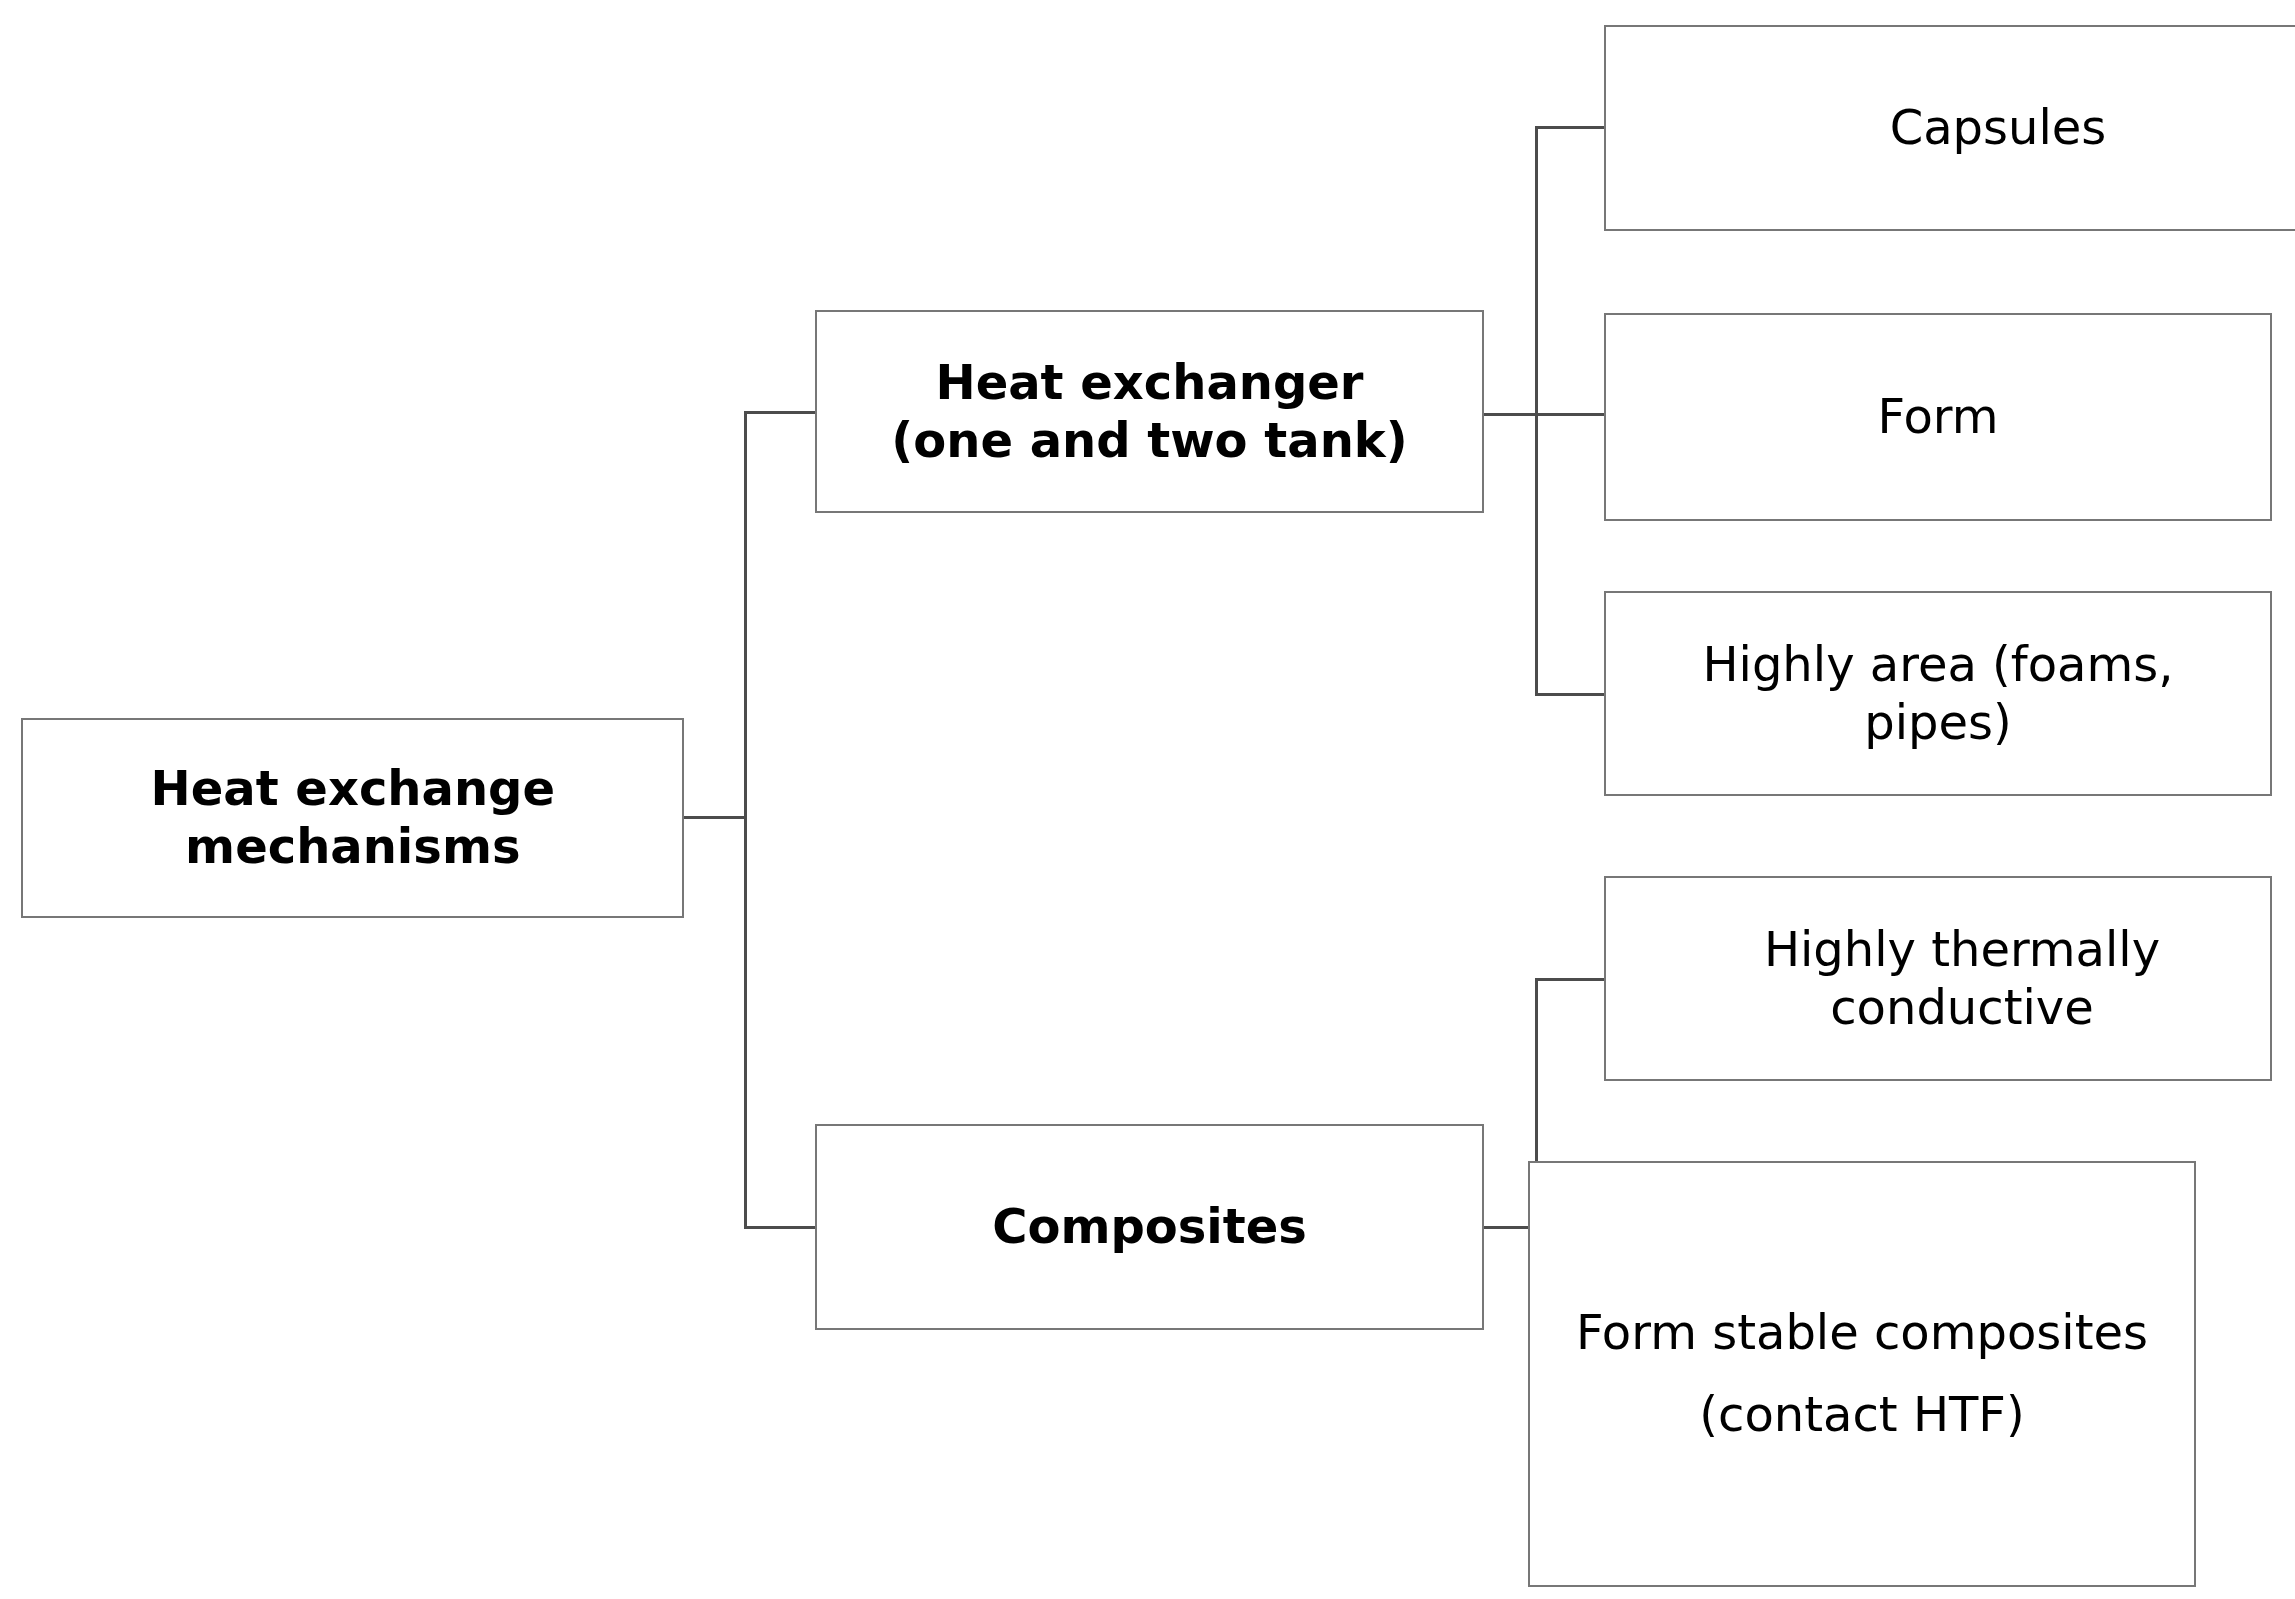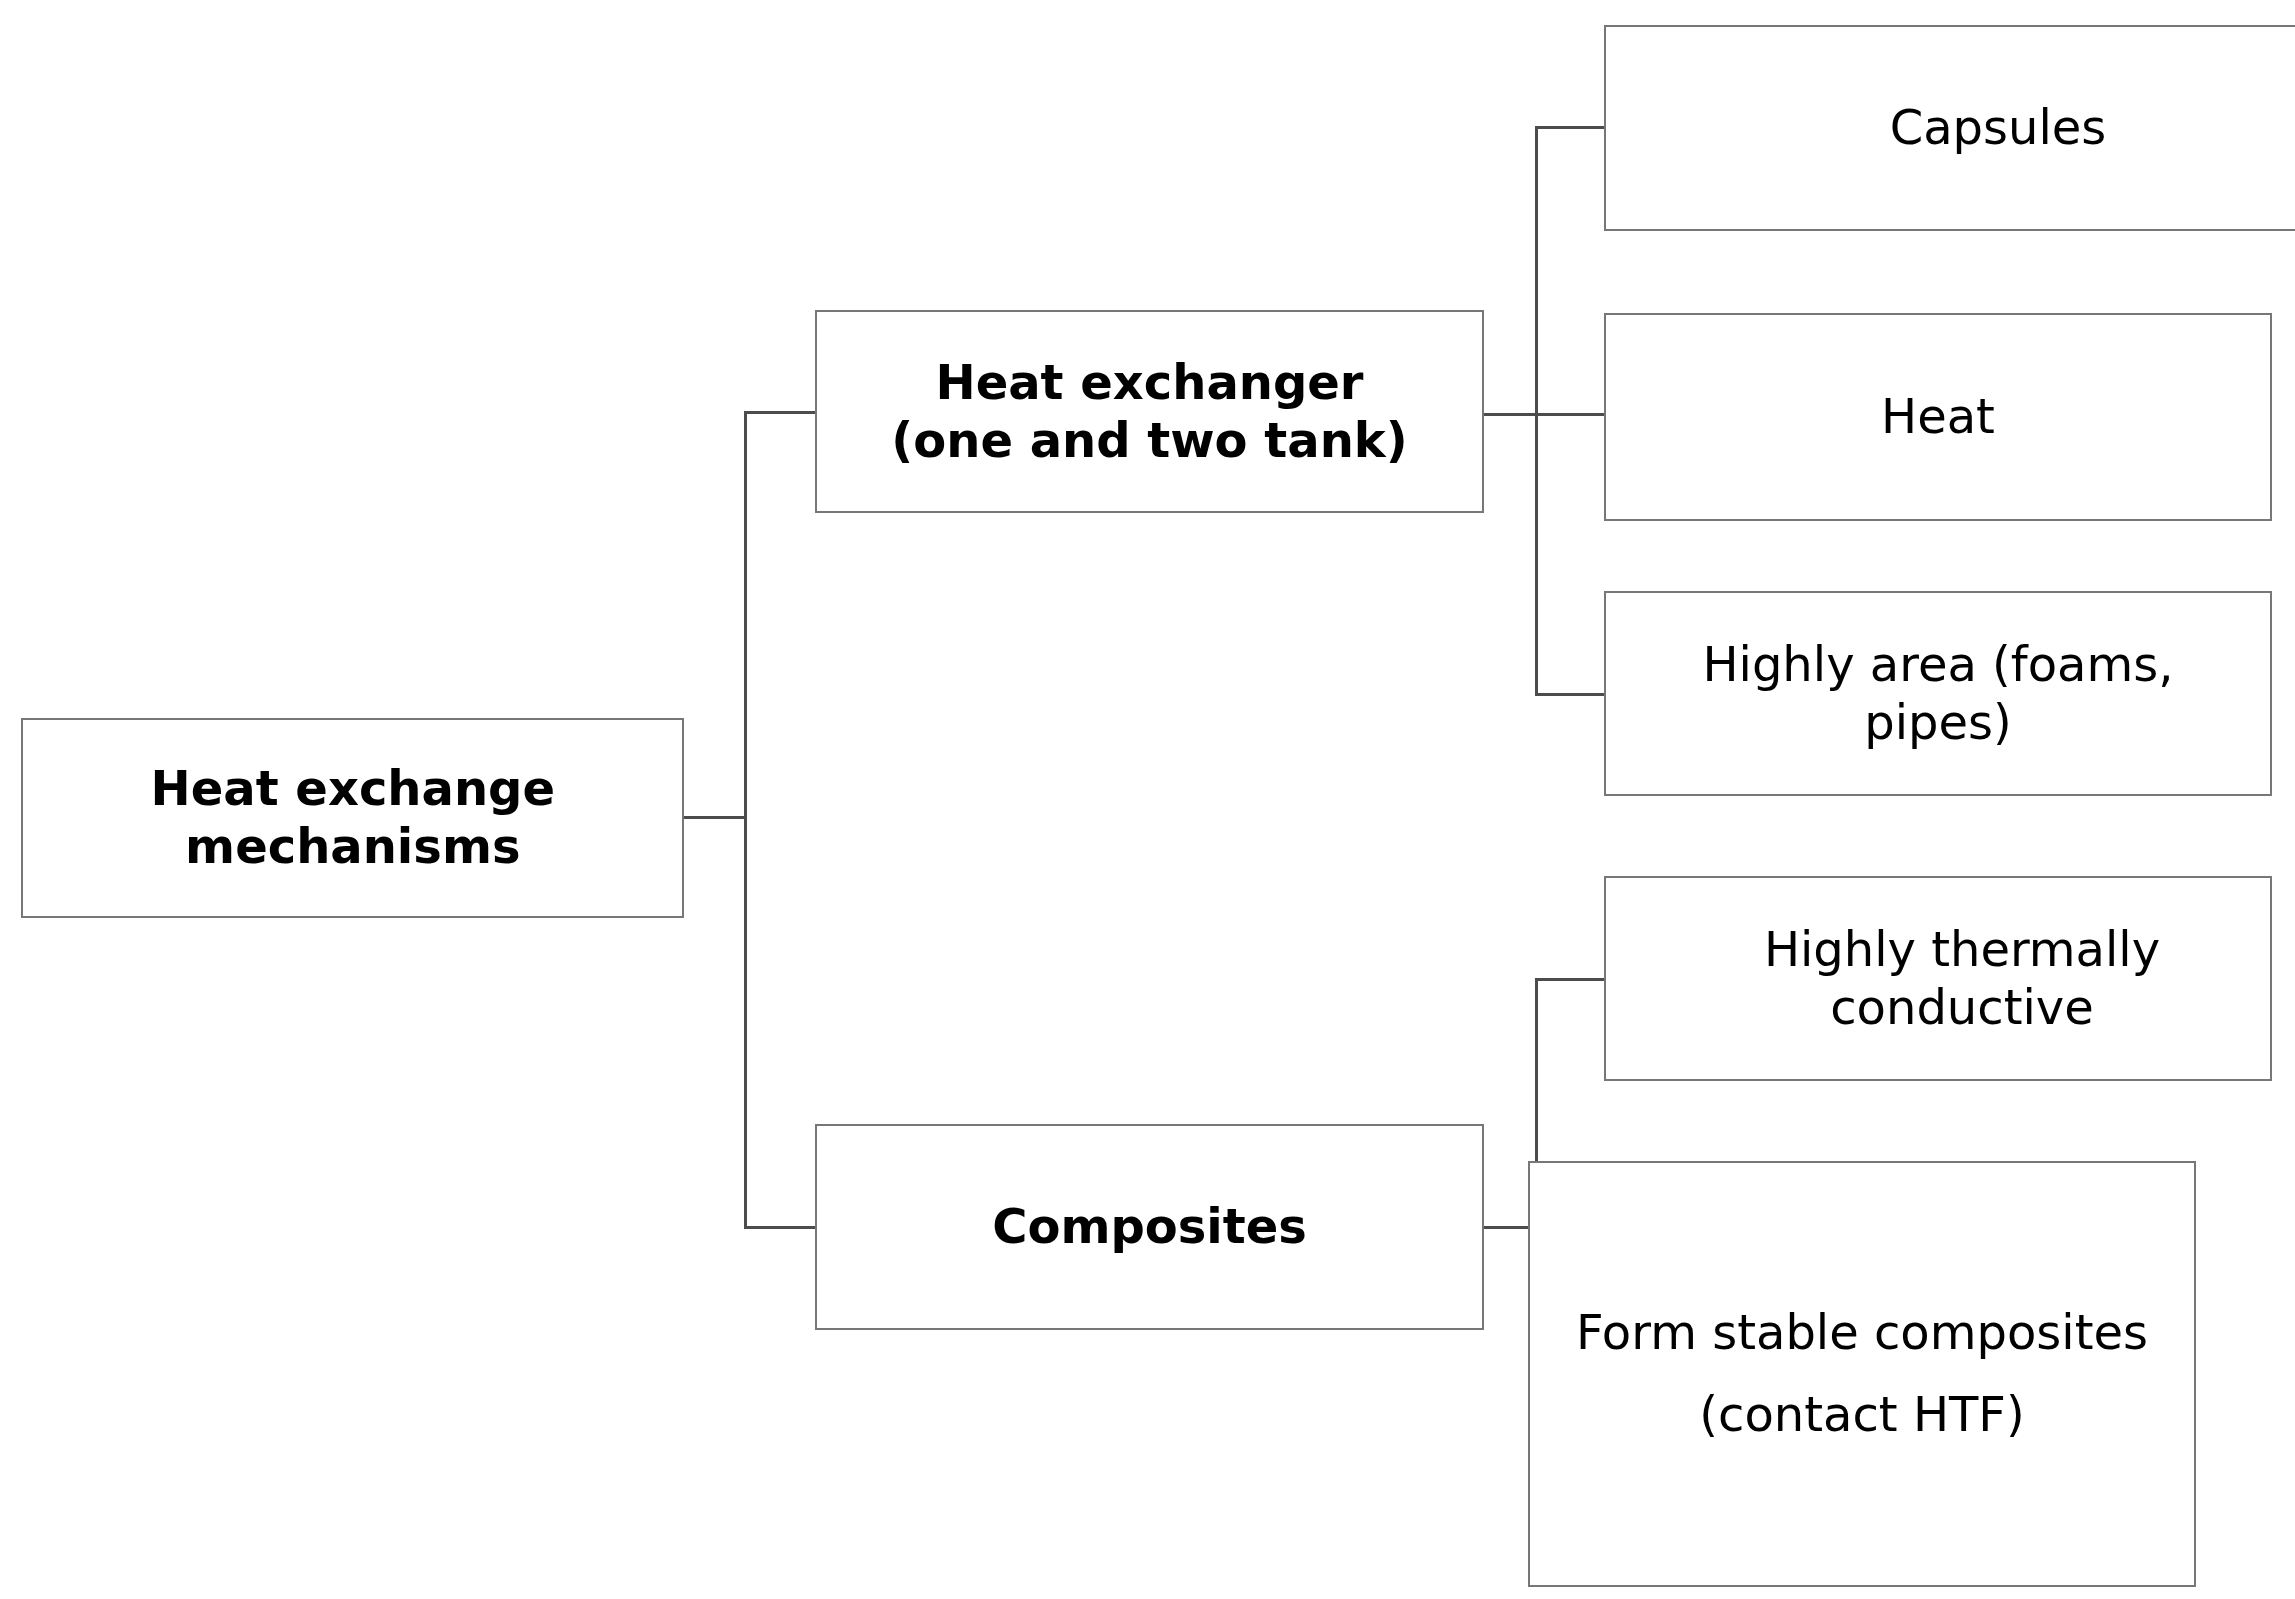--- a/index.html
+++ b/index.html
@@ -84,21 +84,21 @@
 
   <div class="node bold" id="n-composites">
     <span class="line1">Composites</span>
   </div>
 
   <div class="node" id="n-capsules">
     <span class="line1">Capsules</span>
   </div>
 
   <div class="node" id="n-fins">
-    <span class="line1">Heat</span>
+    <span class="line1">Form</span>
   </div>
 
   <div class="node" id="n-surface-area">
     <span class="line1">Highly area (foams,</span>
     <span class="line2">pipes)</span>
   </div>
 
   <div class="node" id="n-highly-conductive">
     <span class="line1">Highly thermally</span>
     <span class="line2">conductive</span>

